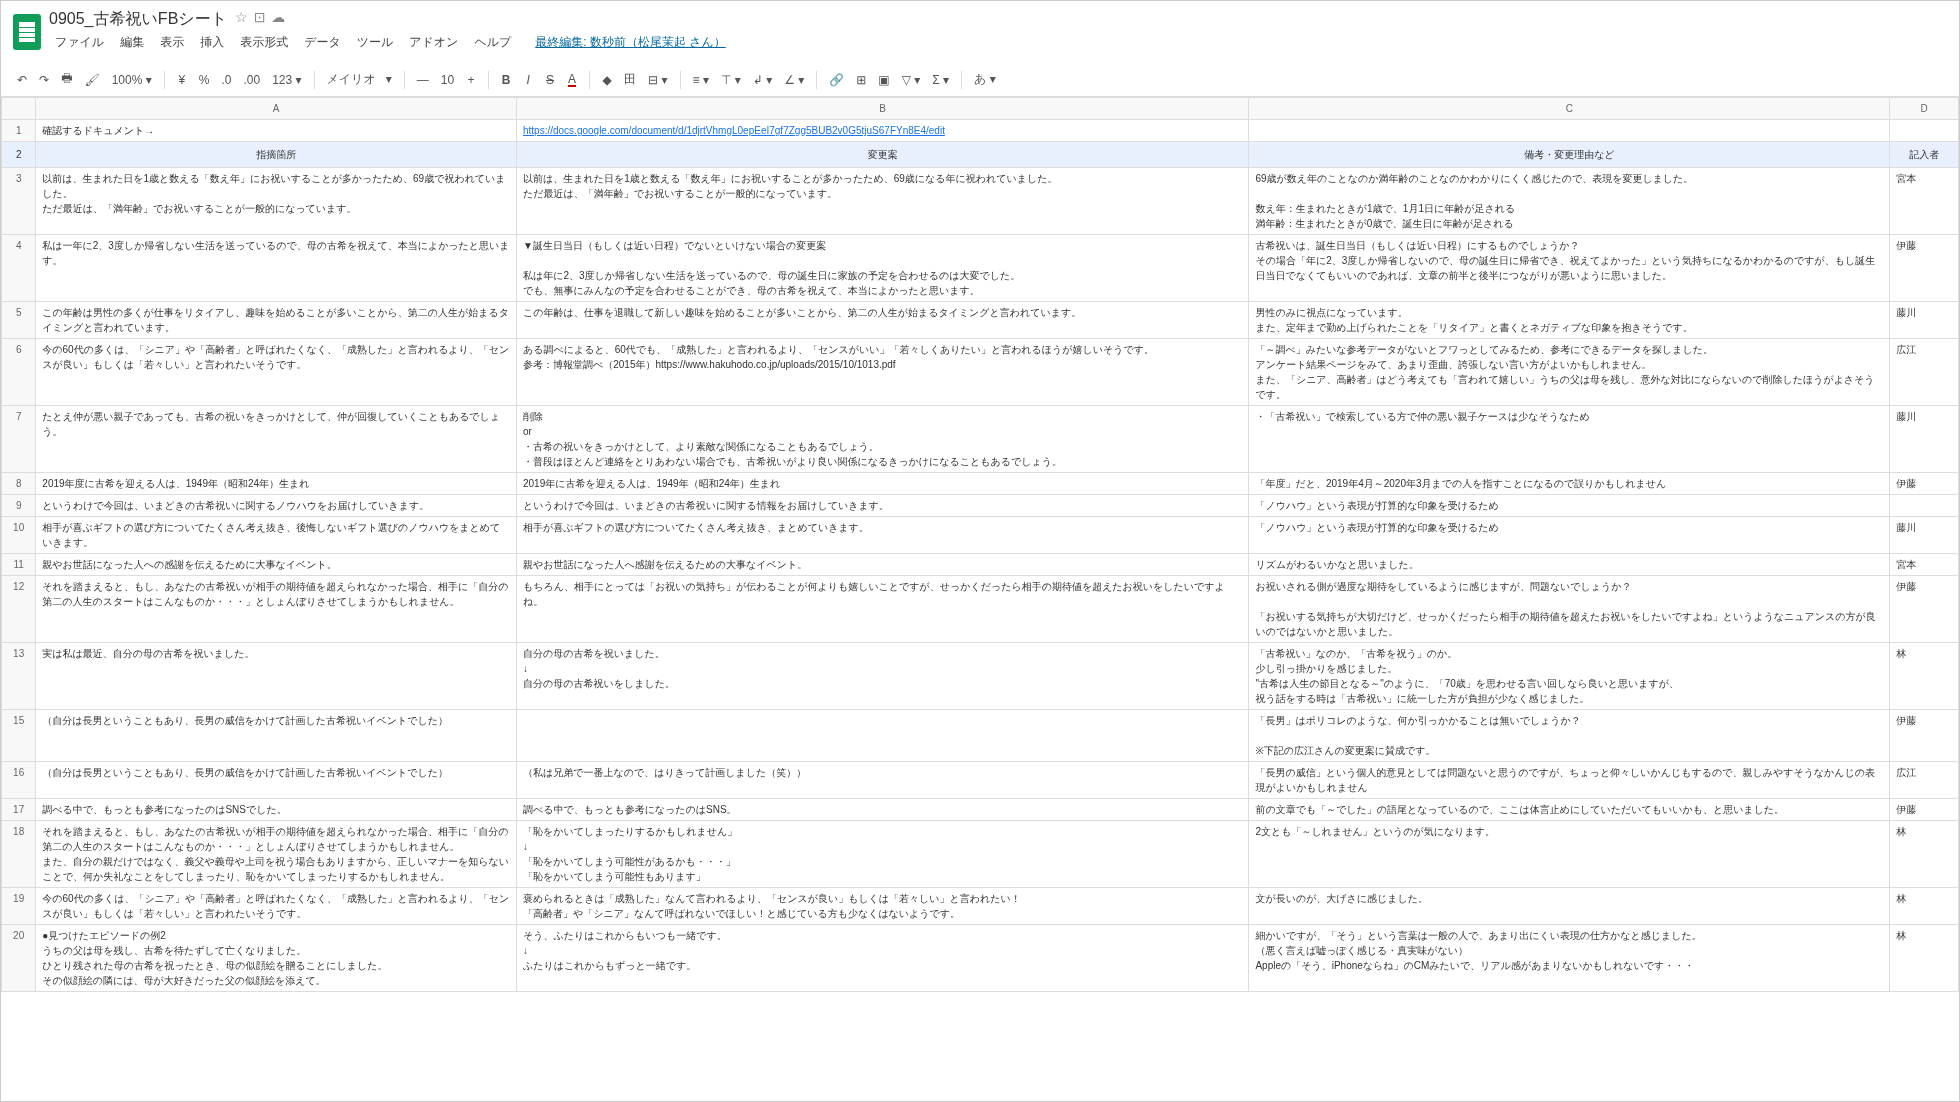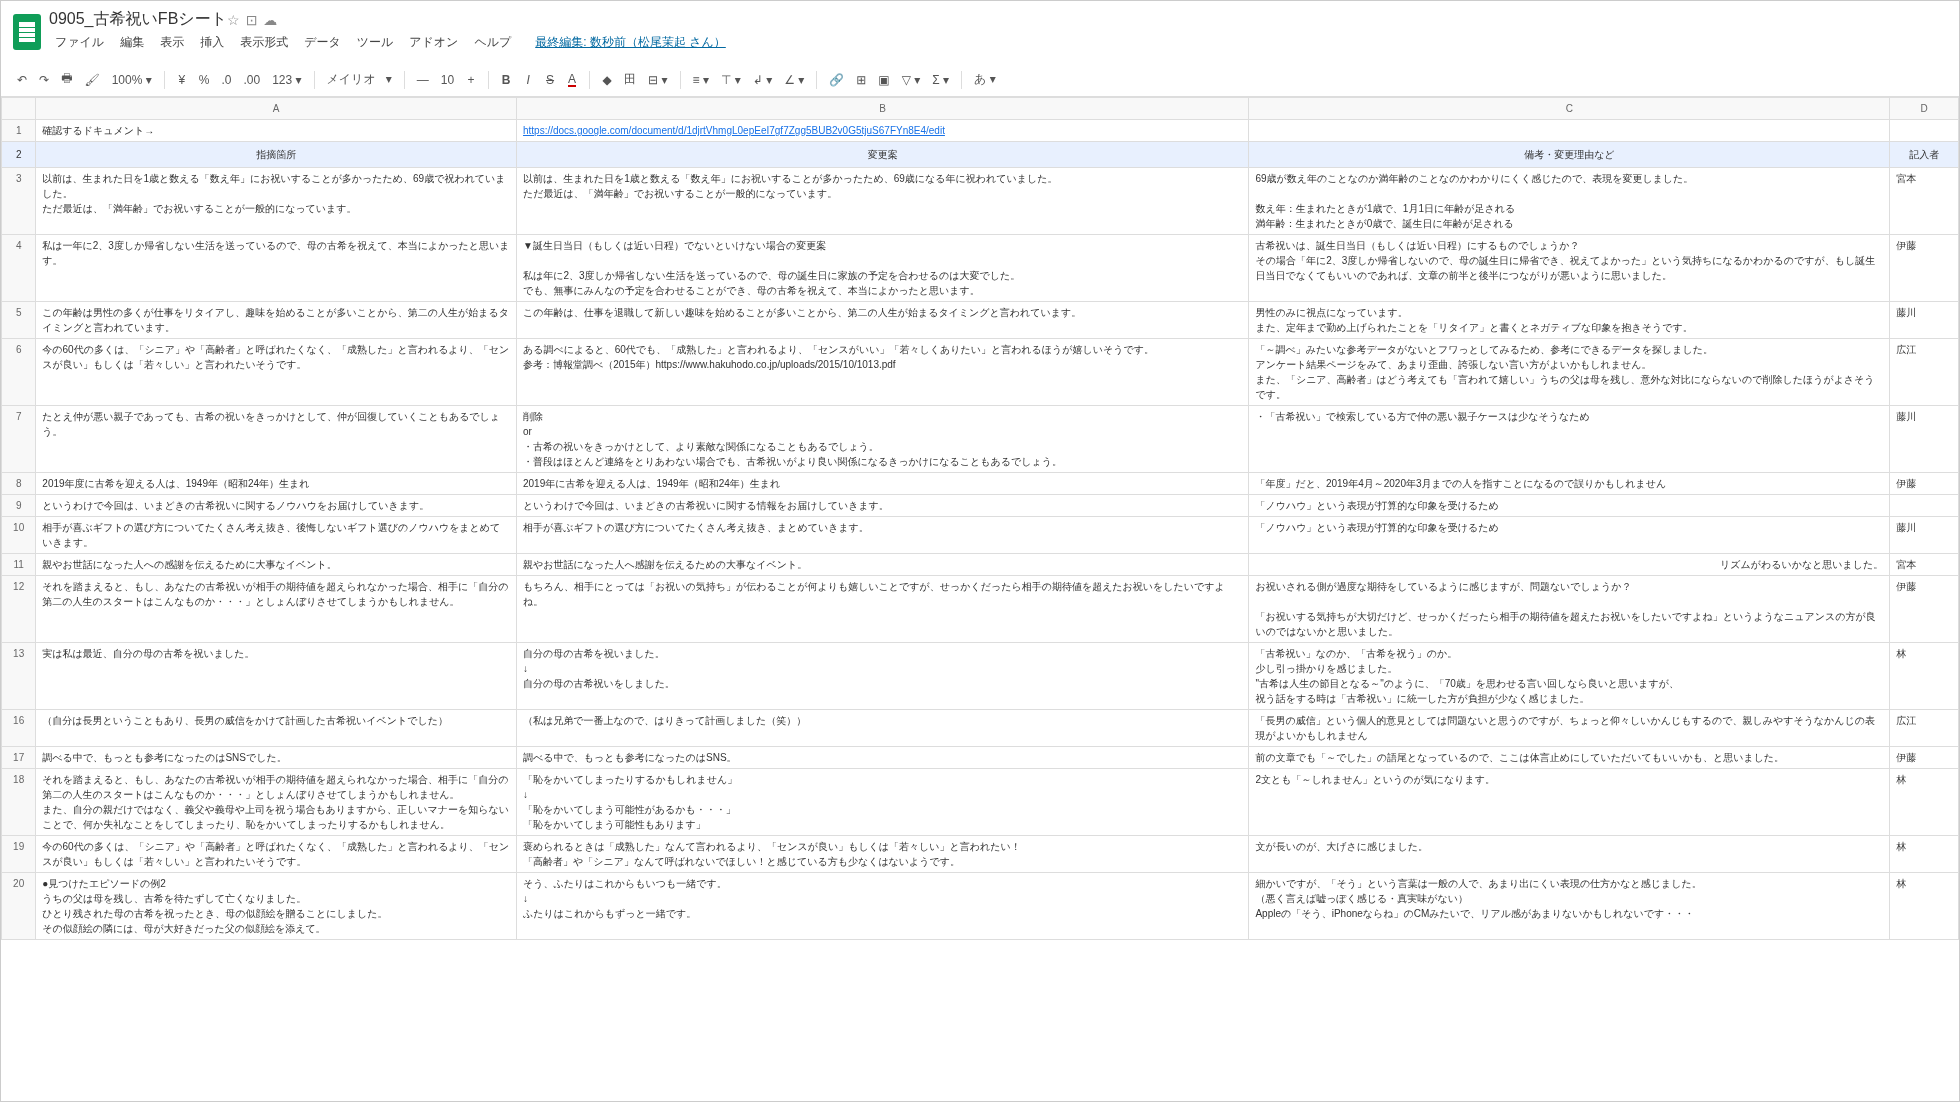--- a/index.html
+++ b/index.html
@@ -4,21 +4,21 @@
 <style>
   * { box-sizing: border-box; margin: 0; padding: 0; }
   body { font-family: Arial, sans-serif; font-size: 10px; background: #fff; color: #333; }
   .container { width: 1960px; height: 1102px; border: 1px solid #ccc; overflow: hidden; }
   
   .header { display: flex; align-items: center; padding: 8px 12px; gap: 8px; }
   .sheets-icon { width: 28px; height: 36px; background: #0f9d58; border-radius: 3px; position: relative; display: flex; align-items: center; justify-content: center; }
   .sheets-icon::before { content: ''; position: absolute; width: 16px; height: 20px; background: #fff; }
   .sheets-icon::after { content: ''; position: absolute; width: 16px; height: 1px; background: #0f9d58; box-shadow: 0 5px 0 #0f9d58, 0 -5px 0 #0f9d58; }
   .title-area { display: flex; flex-direction: column; }
-  .doc-title-row { display: flex; align-items: center; }
+  .doc-title-row { display: flex; align-items: flex-start; gap: 8px; }
   .doc-title { font-size: 16px; color: #333; }
   .title-icons { display: flex; gap: 6px; color: #888; font-size: 14px; }
   
   .menubar { display: flex; gap: 4px; padding: 2px 0; font-size: 12px; color: #444; }
   .menubar span { padding: 2px 6px; cursor: pointer; }
   .menubar .last-edit { text-decoration: underline; color: #0369a1; margin-left: 8px; }
   
   .toolbar { display: flex; align-items: center; gap: 4px; padding: 4px 12px; border-bottom: 1px solid #ddd; font-size: 12px; color: #555; }
   .toolbar .sep { width: 1px; height: 18px; background: #ddd; margin: 0 4px; }
   .toolbar .btn { padding: 2px 4px; cursor: pointer; min-width: 18px; text-align: center; }
@@ -215,21 +215,21 @@
             <th class="rownum">10</th>
             <td style="white-space: pre-wrap;">相手が喜ぶギフトの選び方についてたくさん考え抜き、後悔しないギフト選びのノウハウをまとめていきます。</td>
             <td style="white-space: pre-wrap;">相手が喜ぶギフトの選び方についてたくさん考え抜き、まとめていきます。</td>
             <td style="white-space: pre-wrap;">「ノウハウ」という表現が打算的な印象を受けるため</td>
             <td style="white-space: pre-wrap;">藤川</td>
           </tr>
           <tr>
             <th class="rownum">11</th>
             <td style="white-space: pre-wrap;">親やお世話になった人への感謝を伝えるために大事なイベント。</td>
             <td style="white-space: pre-wrap;">親やお世話になった人へ感謝を伝えるための大事なイベント。</td>
-            <td style="white-space: pre-wrap; text-align: right;">リズムがわるいかなと思いました。</td>
+            <td style="white-space: pre-wrap;">リズムがわるいかなと思いました。</td>
             <td style="white-space: pre-wrap;">宮本</td>
           </tr>
           <tr>
             <th class="rownum">12</th>
             <td style="white-space: pre-wrap;">それを踏まえると、もし、あなたの古希祝いが相手の期待値を超えられなかった場合、相手に「自分の第二の人生のスタートはこんなものか・・・」としょんぼりさせてしまうかもしれません。</td>
             <td style="white-space: pre-wrap;">もちろん、相手にとっては「お祝いの気持ち」が伝わることが何よりも嬉しいことですが、せっかくだったら相手の期待値を超えたお祝いをしたいですよね。</td>
             <td style="white-space: pre-wrap;">お祝いされる側が過度な期待をしているように感じますが、問題ないでしょうか？
 
 「お祝いする気持ちが大切だけど、せっかくだったら相手の期待値を超えたお祝いをしたいですよね」というようなニュアンスの方が良いのではないかと思いました。</td>
             <td style="white-space: pre-wrap;">伊藤</td>
@@ -238,20 +238,29 @@
             <th class="rownum">13</th>
             <td style="white-space: pre-wrap;">実は私は最近、自分の母の古希を祝いました。</td>
             <td style="white-space: pre-wrap;">自分の母の古希を祝いました。
 ↓
 自分の母の古希祝いをしました。</td>
             <td style="white-space: pre-wrap;">「古希祝い」なのか、「古希を祝う」のか。
 少し引っ掛かりを感じました。
 "古希は人生の節目となる～"のように、「70歳」を思わせる言い回しなら良いと思いますが、
 祝う話をする時は「古希祝い」に統一した方が負担が少なく感じました。</td>
             <td style="white-space: pre-wrap;">林</td>
+          </tr>
+          <tr>
+            <th class="rownum">15</th>
+            <td style="white-space: pre-wrap;">（自分は長男ということもあり、長男の威信をかけて計画した古希祝いイベントでした）</td>
+            <td style="white-space: pre-wrap;"></td>
+            <td style="white-space: pre-wrap;">「長男」はポリコレのような、何か引っかかることは無いでしょうか？
+
+※下記の広江さんの変更案に賛成です。</td>
+            <td style="white-space: pre-wrap;">伊藤</td>
           </tr>
           <tr>
             <th class="rownum">16</th>
             <td style="white-space: pre-wrap;">（自分は長男ということもあり、長男の威信をかけて計画した古希祝いイベントでした）</td>
             <td style="white-space: pre-wrap;">（私は兄弟で一番上なので、はりきって計画しました（笑））</td>
             <td style="white-space: pre-wrap;">「長男の威信」という個人的意見としては問題ないと思うのですが、ちょっと仰々しいかんじもするので、親しみやすそうなかんじの表現がよいかもしれません</td>
             <td style="white-space: pre-wrap;">広江</td>
           </tr>
           <tr>
             <th class="rownum">17</th>

